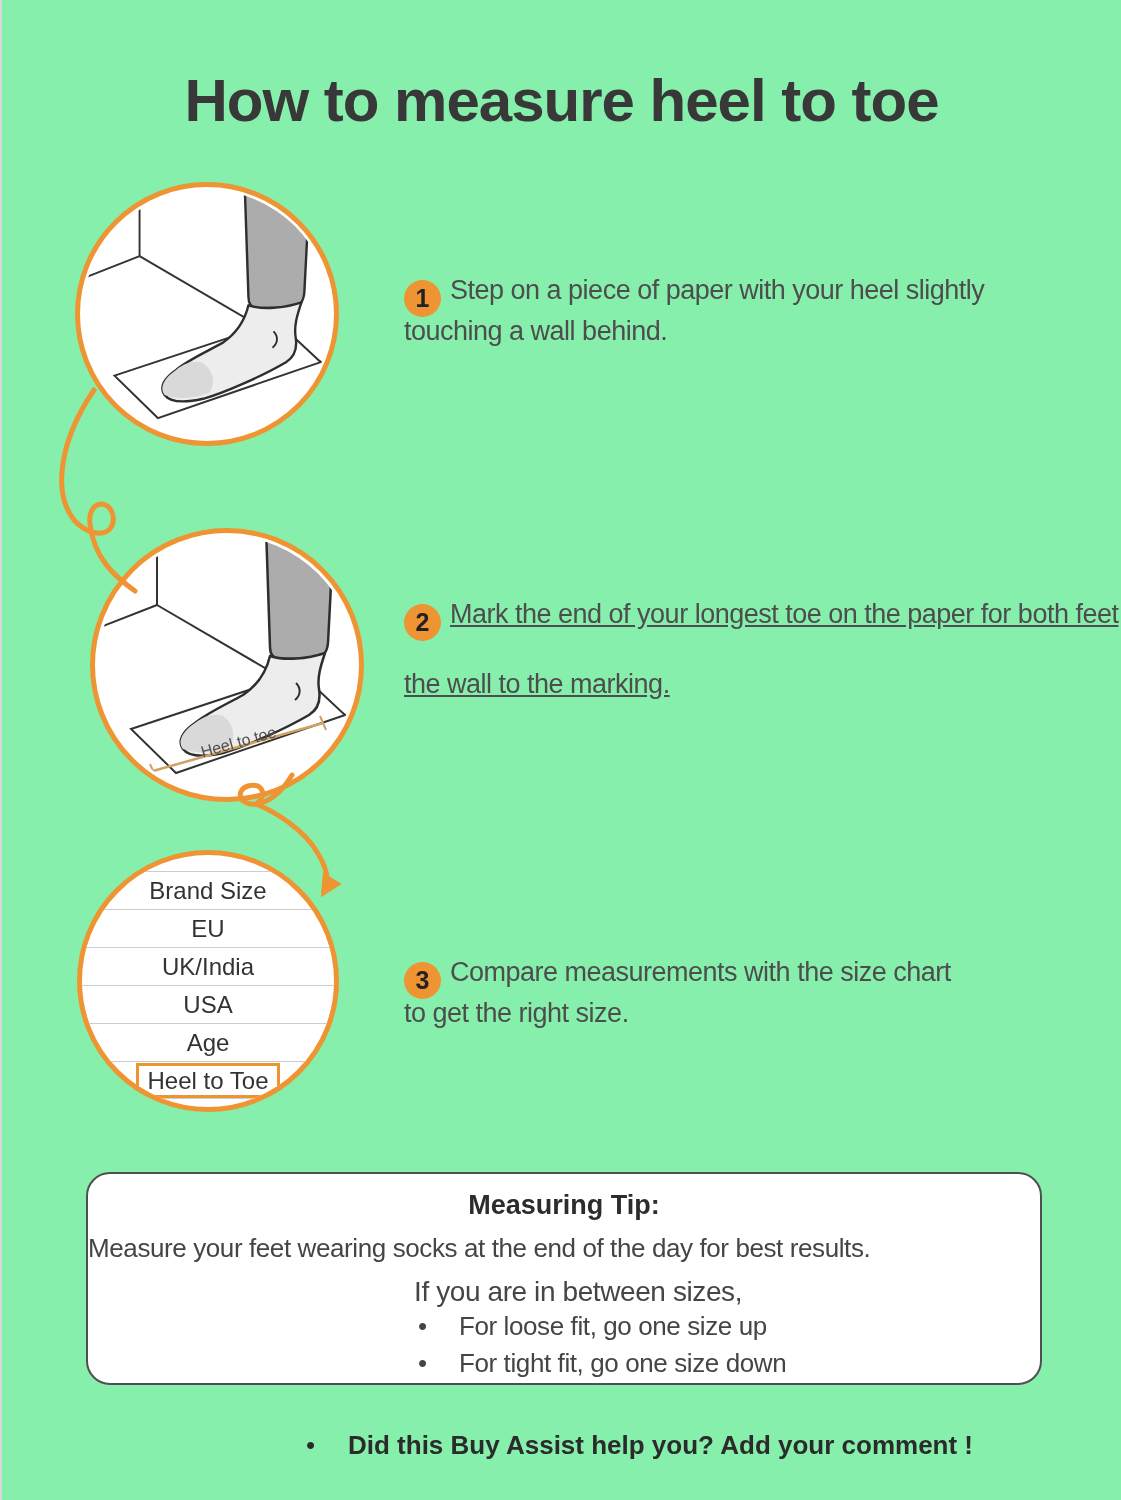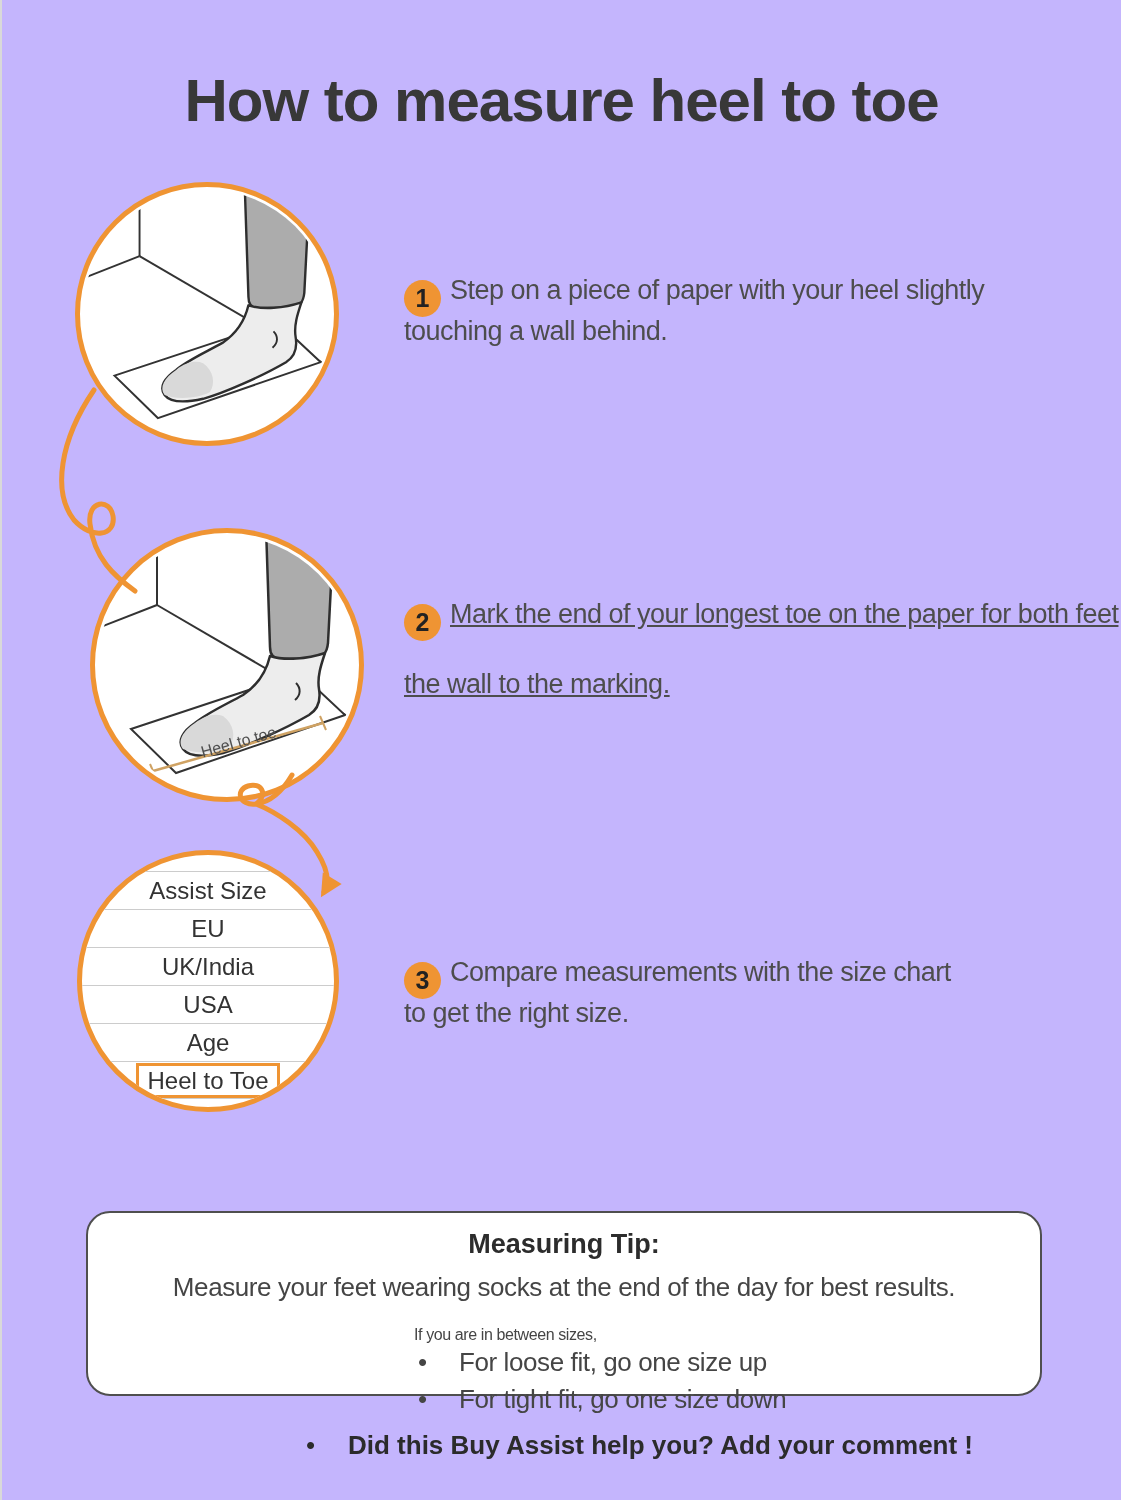--- a/index.html
+++ b/index.html
@@ -2,21 +2,21 @@
 <html><head>
 <meta charset="utf-8">
 <style>
   * { margin: 0; padding: 0; box-sizing: border-box; }
   html, body { background: #ffffff; }
   body { font-family: "Liberation Sans", "DejaVu Sans", sans-serif; }
   .page {
     position: relative;
     width: 1121px;
     height: 1500px;
-    background: #c4b5fd;
+    background: #86efac;
     border-left: 2px solid #d9d9d9;
     overflow: hidden;
   }
   .title {
     position: absolute;
     top: 66px; left: 0; width: 100%;
     text-align: center;
     font-size: 60px;
     font-weight: 800;
     letter-spacing: -1px;
@@ -82,44 +82,43 @@
     background: var(--accent);
     border-radius: 50%;
     align-items: center; justify-content: center;
     font-size: 25px; font-weight: 700; color: #222222;
     vertical-align: -8px;
     letter-spacing: 0;
   }
   
   .tip-box {
     position: absolute;
-    left: 84px; top: 1211px;
-    width: 956px; height: 185px;
+    left: 84px; top: 1172px;
+    width: 956px; height: 213px;
     border: 2px solid #4f4f4f;
     border-radius: 24px;
     background: #fff;
   }
   .tip-heading {
     margin-top: 16px;
     text-align: center;
     font-size: 27px; font-weight: 700;
     color: #2c2c2c;
   }
   .tip-line1 {
     margin-top: 12px;
-    text-align: center;
     font-size: 26px;
     letter-spacing: -0.4px;
     color: #454545;
     white-space: nowrap;
   }
   .tip-line2 {
-    margin-top: 23px;
+    margin-top: 12px;
     padding-left: 326px;
-    font-size: 16px;
+    font-size: 28px;
     letter-spacing: -0.4px;
     color: #454545;
     white-space: nowrap;
   }
   .tip-bullet {
     padding-left: 330px;
     font-size: 26px;
     letter-spacing: -0.4px;
     line-height: 37px;
     color: #454545;
@@ -190,21 +189,21 @@
           <line x1="55" y1="231" x2="61" y2="245" stroke="#CFA263" stroke-width="2"></line>
           <line x1="225" y1="183" x2="231" y2="197" stroke="#CFA263" stroke-width="2"></line>
           <text transform="translate(146,218) rotate(-15.5)" y="-4" text-anchor="middle" font-size="16" fill="#4f4f4f">Heel to toe</text>
         </g>
       </g>
     </svg>
   </div>
 
   <div id="circle3">
     <div class="chart-rows">
-      <div class="chart-row">Assist Size</div>
+      <div class="chart-row">Brand Size</div>
       <div class="chart-row">EU</div>
       <div class="chart-row">UK/India</div>
       <div class="chart-row">USA</div>
       <div class="chart-row">Age</div>
       <div class="chart-row">
         <span class="hl-box">Heel to Toe</span>
       </div>
     </div>
   </div>
 

